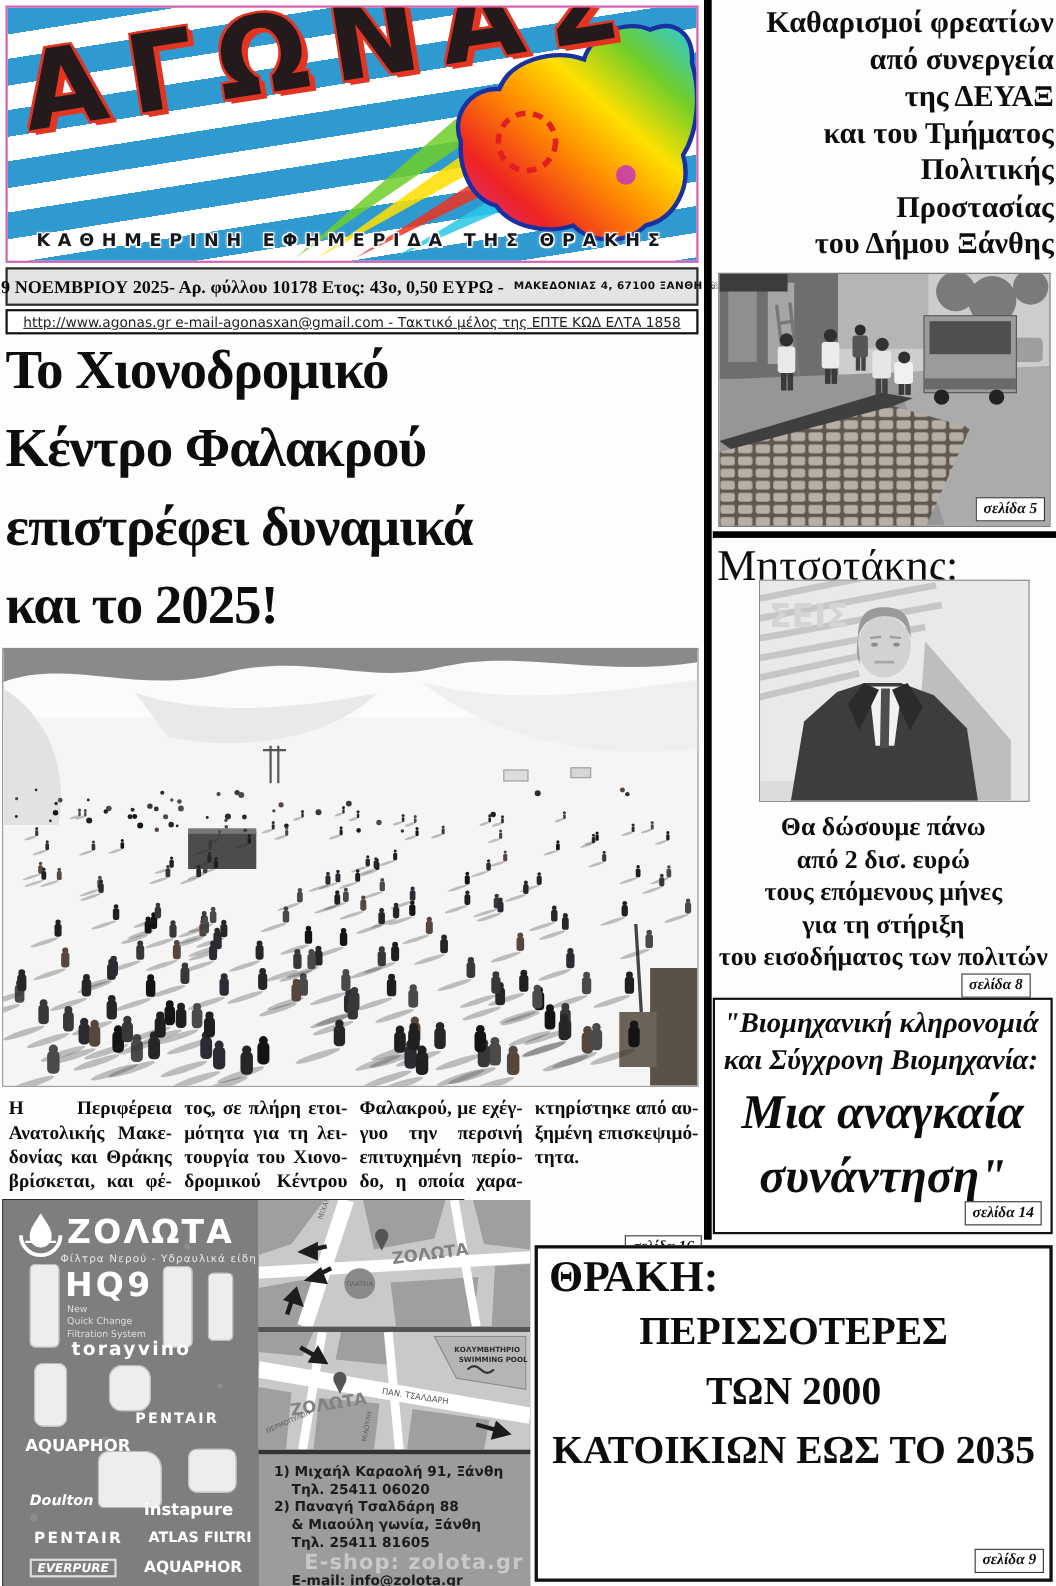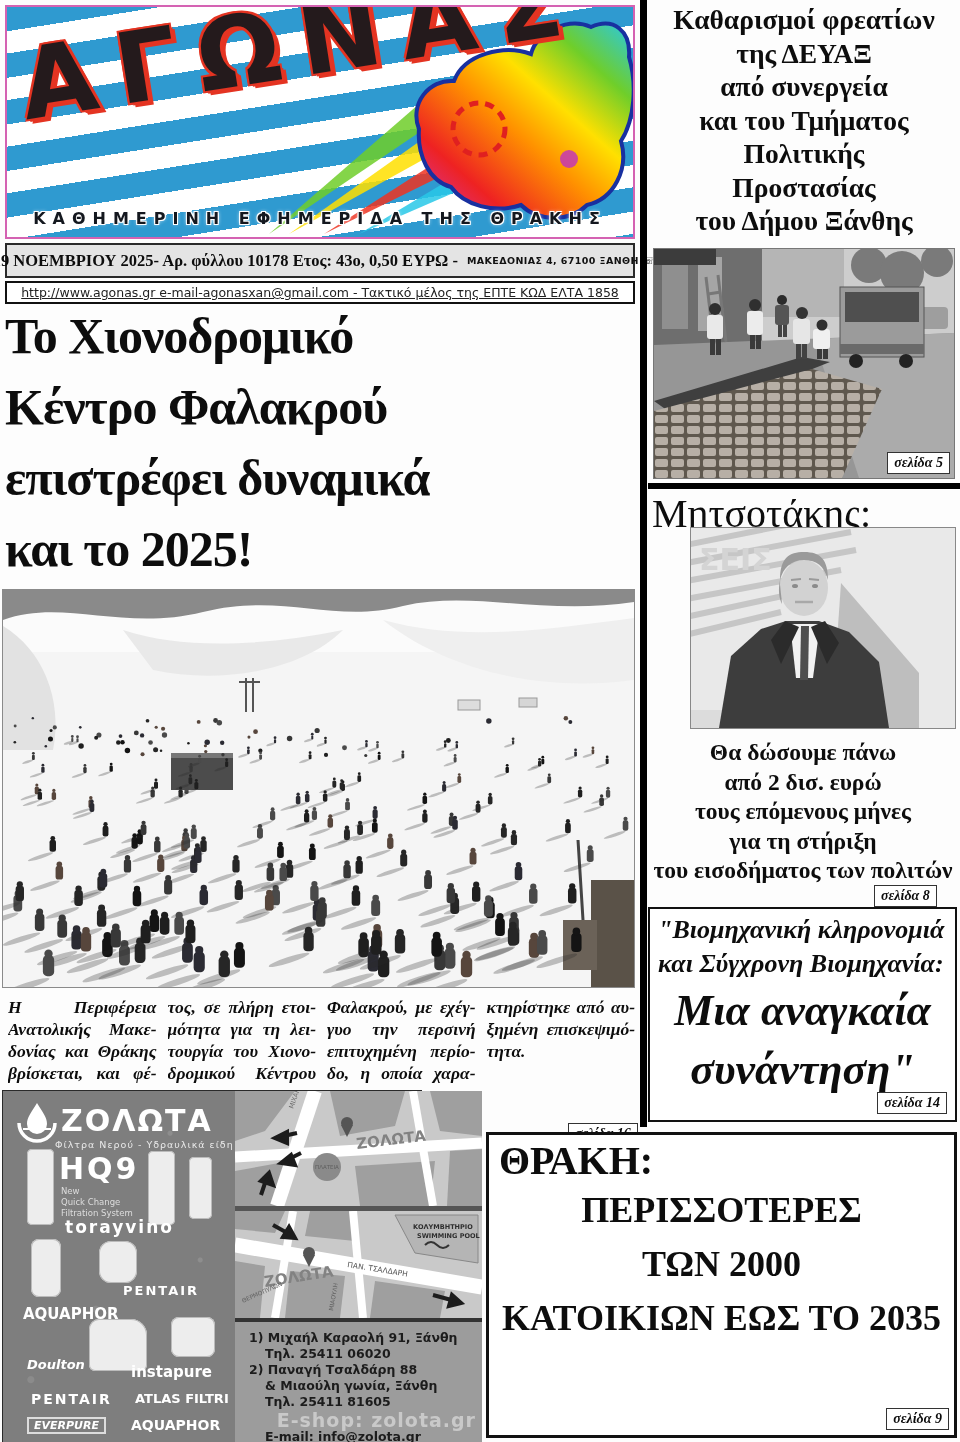--- a/index.html
+++ b/index.html
@@ -33,35 +33,35 @@
     display:flex;align-items:center;justify-content:center;
     font-family:"DejaVu Sans",sans-serif;font-size:12.5px;color:#222;}
   .webbar span{text-decoration:underline;white-space:nowrap;}
 
   
   .lead-headline{left:5px;top:301px;width:630px;text-align:left;
     font-weight:bold;font-size:50px;line-height:71px;letter-spacing:-1px;}
   .main-photo{left:2px;top:589px;width:633px;height:399px;border:1px solid #8a8a8a;background:#f4f4f4;}
   .lead-cols{left:8px;top:996px;width:627px;display:grid;grid-template-columns:repeat(4,1fr);
     column-gap:11px;font-weight:bold;font-size:17.5px;line-height:22px;}
-  .jline{text-align:justify;text-align-last:justify;white-space:nowrap;overflow:hidden;font-style:italic;}
+  .jline{text-align:justify;text-align-last:justify;white-space:nowrap;overflow:hidden;}
   .lead-col:nth-child(4) .jline:last-child{text-align-last:left;}
 
   
   .pbadge{display:inline-block;background:#fff;border:1px solid #333;padding:0 6px;
     font-weight:bold;font-style:italic;font-size:14px;line-height:20px;white-space:nowrap;}
 
   
   .v-divider{left:640px;top:0;width:7px;height:1127px;background:#000;}
-  .right-headline{left:650px;top:3px;width:308px;text-align:center;
+  .right-headline{left:650px;top:3px;width:308px;text-align:right;
     font-weight:bold;font-size:27.5px;line-height:33.5px;}
   .photo-works{left:653px;top:248px;width:302px;height:231px;border:1px solid #777;background:#cdcdcd;}
   .right-rule{left:648px;top:483px;width:312px;height:6px;background:#000;}
   .kicker{left:652px;top:490px;font-size:40px;font-weight:400;}
-  .photo-mits{left:690px;top:527px;width:266px;height:202px;border:1px solid #888;background:#e9e9e9;}
+  .photo-mits{left:690px;top:527px;width:246px;height:202px;border:1px solid #888;background:#e9e9e9;}
   .statement{left:646px;top:738px;width:314px;text-align:center;
     font-weight:bold;font-size:23.5px;line-height:29.5px;}
   .quote-box{left:648px;top:907px;width:309px;height:215px;border:2px solid #111;background:#fff;
     padding:4px 8px;}
   .quote-small{font-weight:bold;font-style:italic;font-size:26px;line-height:34px;}
   .quote-large{font-weight:bold;font-style:italic;font-size:44px;line-height:59px;text-align:center;}
 
   
   .thraki-box{left:486px;top:1132px;width:471px;height:306px;border:3px solid #111;background:#fff;}
   .thraki-kicker{position:absolute;left:10px;top:2px;font-weight:bold;font-size:40px;}
@@ -738,22 +738,22 @@
   </div>
 </div>
 <div class="abs" style="left:568px;top:1123px;">
   <span class="pbadge">σελίδα 16</span>
 </div>
 
 <div class="abs v-divider"></div>
 
 <div class="abs right-headline">
   <div>Καθαρισμοί φρεατίων</div>
+  <div>από συνεργεία</div>
   <div>της ΔΕΥΑΞ</div>
-  <div>από συνεργεία</div>
   <div>και του Τμήματος</div>
   <div>Πολιτικής</div>
   <div>Προστασίας</div>
   <div>του Δήμου Ξάνθης</div>
 </div>
 
 <div class="abs photo-works">
   <svg width="300" height="229" viewBox="0 0 300 229">
     <defs>
       <pattern id="cobb" width="16" height="11" patternUnits="userSpaceOnUse">

